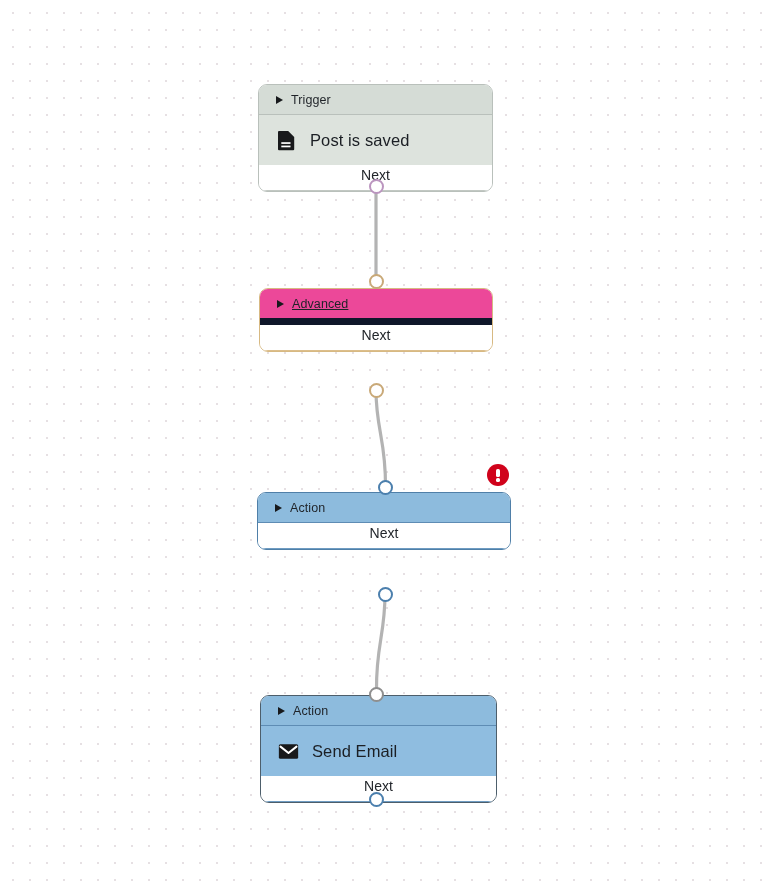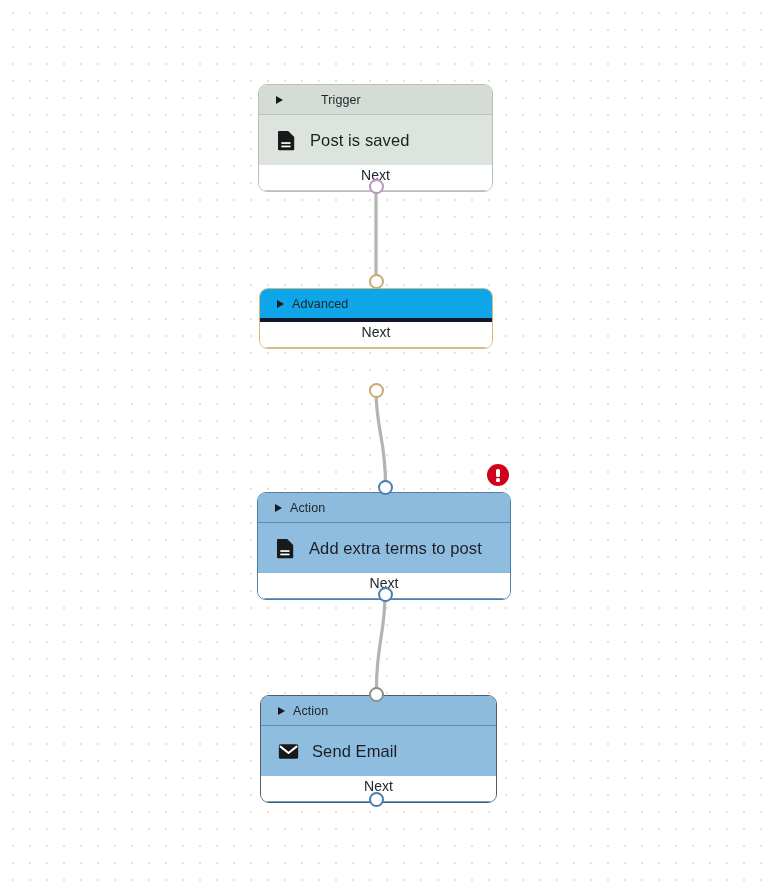--- a/index.html
+++ b/index.html
@@ -106,30 +106,30 @@
     left: 0; right: 0;
     bottom: 0;
     height: 1px;
   }
 
   
   #node-trigger {
     left: 258px; top: 84px; width: 235px;
     border: 1.4px solid #b9c0bb;
   }
-  #node-trigger .node-header { background: #d5dcd6; border-bottom: 1px solid #b9c0bb; gap: 30px; }
+  #node-trigger .node-header { background: #d5dcd6; border-bottom: 1px solid #b9c0bb; }
   #node-trigger .node-body   { background: #dde3dd; }
   #node-trigger .footer-rule { background: #c2c8c3; }
 
   
   #node-advanced {
     left: 259px; top: 288px; width: 234px;
     border: 1.4px solid #d7b982;
   }
-  #node-advanced .node-header { background: #0ea5e9; border-bottom: 4px solid #0f172a; }
+  #node-advanced .node-header { background: #ec4899; border-bottom: 7px solid #0f172a; text-decoration: underline; }
   #node-advanced .node-body   { background: #f6ddb1; }
   #node-advanced .footer-rule { background: #dcbe8c; }
 
   
   #node-action-terms {
     left: 257px; top: 492px; width: 254px;
     border: 1.6px solid #4f7fa8;
   }
   #node-action-terms .node-header { background: #8dbbdd; border-bottom: 1px solid #5e8cb4; }
   #node-action-terms .node-body   { background: #8fbde0; }
@@ -239,30 +239,20 @@
     </div>
   </div>
   <div class="port tan" style="left:369px; top:274px;"></div>
   <div class="port tan" style="left:369px; top:383px;"></div>
 
   <div class="node" id="node-action-terms">
     <div class="node-header">
       <span class="caret-icon"></span>
       <span>Action</span>
     </div>
-    <div class="node-body">
-      <span class="glyph">
-        <svg width="19" height="21" viewBox="0 0 19 21" aria-hidden="true">
-          <path d="M2 1 h9.2 L17.2 7 v12.2 a1 1 0 0 1 -1 1 H2 a1 1 0 0 1 -1 -1 V2 a1 1 0 0 1 1 -1 z" fill="#18191b"></path>
-          <rect x="4.3" y="12.2" width="9.2" height="1.7" fill="#ffffff"></rect>
-          <rect x="4.3" y="15.6" width="9.2" height="1.7" fill="#ffffff"></rect>
-        </svg>
-      </span>
-      <span class="node-title">Add extra terms to post</span>
-    </div>
     <div class="node-footer">
       <span class="next-label">Next</span>
       <span class="footer-rule"></span>
     </div>
   </div>
   <div class="port blue" style="left:378px; top:480px;"></div>
   <div class="port blue" style="left:378px; top:587px;"></div>
 
   <div id="error-badge">
     <span class="bang"></span>

